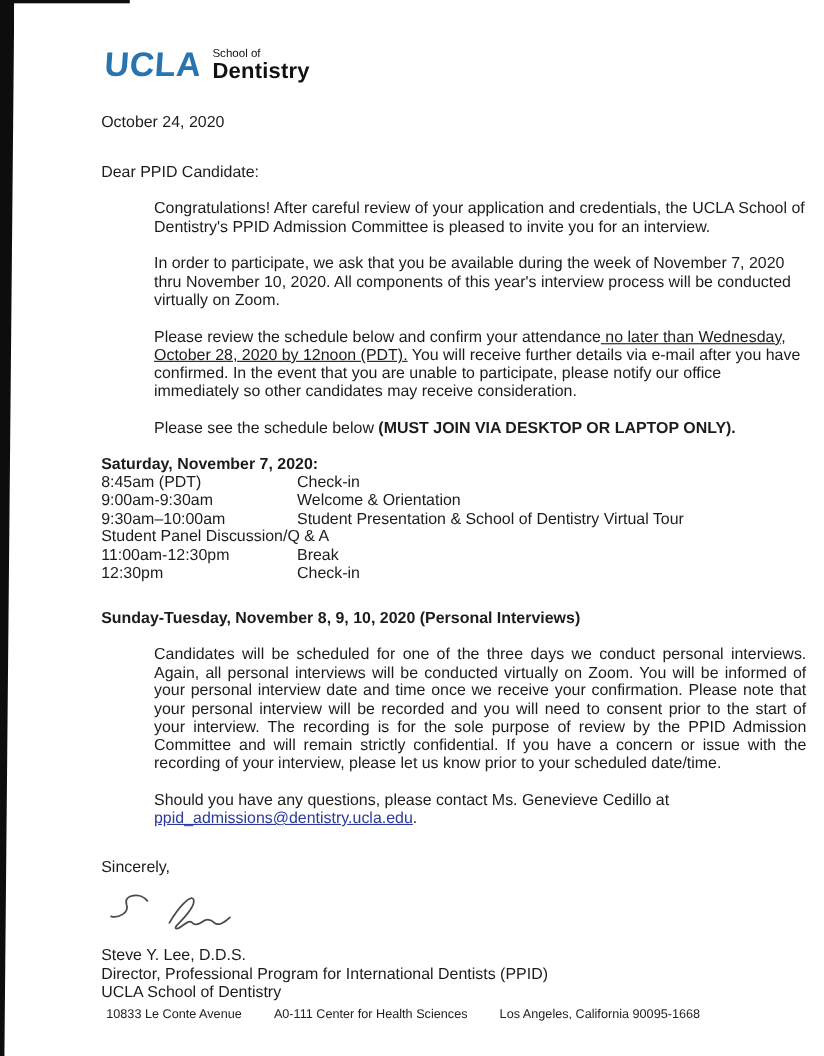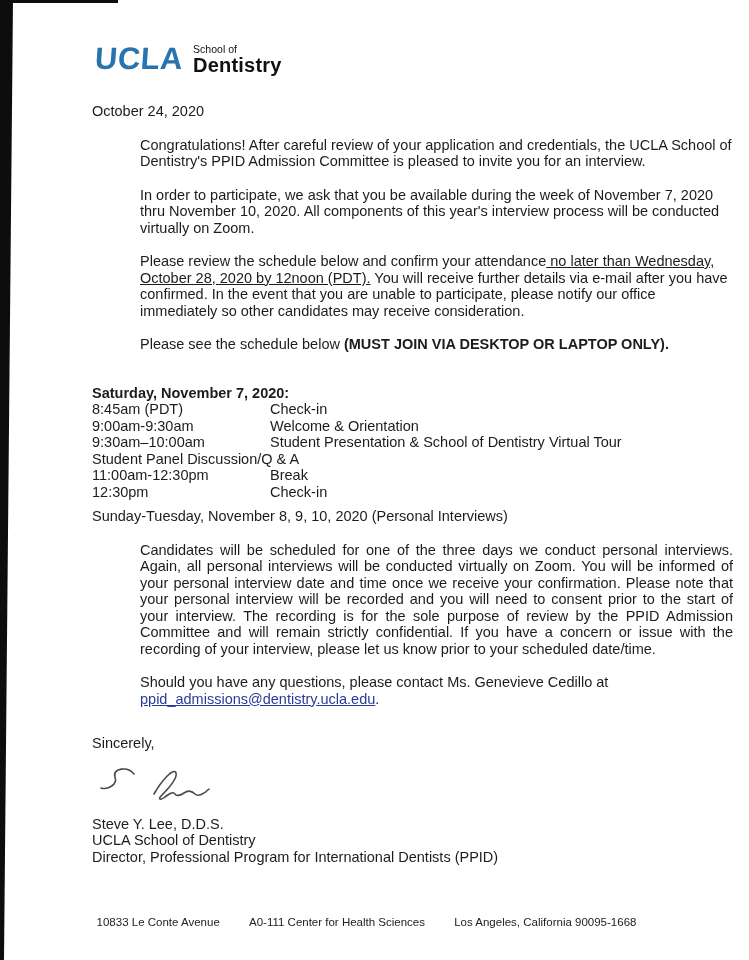--- a/index.html
+++ b/index.html
@@ -45,26 +45,26 @@
 
   .date-line { margin-top: 27px; }
   .salutation { margin-top: 29px; }
 
   p.para { margin-top: 17px; width: 593px; margin-left: 48px; }
   .justified { text-align: justify; }
   .u { text-decoration: underline; }
   .b { font-weight: bold; }
 
   
-  .sched-heading { margin-top: 32px; font-weight: bold; }
+  .sched-heading { margin-top: 16px; font-weight: bold; }
   .sched-row { display: flex; width: 593px; }
   .sched-time { width: 178px; flex: none; }
   .sched-activity { flex: 1; }
 
-  .interviews-heading { margin-top: 8px; font-weight: normal; }
+  .interviews-heading { margin-top: 24px; font-weight: bold; }
 
   a.email-link { color: #2a3a9a; text-decoration: underline; cursor: pointer; }
 
   .closing { margin-top: 28px; }
   .signature-svg { margin: 10px 0 0 6px; display: block; }
   .sig-block { margin-top: 2px; }
   .sig-block div { line-height: 16.5px; }
 
   .footer {
     position: absolute; left: 0; right: 16px; bottom: 30px;
@@ -83,20 +83,21 @@
   <div class="logo-row">
     <div class="logo-ucla">UCLA</div>
     <div class="logo-school">
       <span class="schoolof">School of</span>
       <span class="dentistry">Dentistry</span>
     </div>
   </div>
 
   <div class="date-line">October 24, 2020</div>
 
+  <div class="salutation">Dear PPID Candidate:</div>
 
   <p class="para"><span>Congratulations!  After careful review of your application and credentials, the UCLA School of Dentistry's PPID Admission Committee is pleased to invite you for an interview.</span></p>
 
   <p class="para"><span>In order to participate, we ask that you be available during the week of November 7, 2020 thru November 10, 2020. All components of this year's interview process will be conducted virtually on Zoom.</span></p>
 
   <p class="para"><span>Please review the schedule below and confirm your attendance</span><span class="u b" style="font-weight:normal"> no later than Wednesday, October 28, 2020 by 12noon (PDT).</span><span> You will receive further details via e-mail after you have confirmed. In the event that you are unable to participate, please notify our office immediately so other candidates may receive consideration.</span></p>
 
   <p class="para"><span>Please see the schedule below </span><span class="b">(MUST JOIN VIA DESKTOP OR LAPTOP ONLY).</span></p>
 
   <div class="sched-heading">Saturday, November 7, 2020:</div>
@@ -135,22 +136,22 @@
 
   <div class="closing">Sincerely,</div>
 
   <svg class="signature-svg" width="140" height="52" viewBox="0 0 140 52">
     <path d="M36 12 C30 4 14 6 17 15 C20 23 9 28 3 26" fill="none" stroke="#4a4a4a" stroke-width="1.6" stroke-linecap="round"></path>
     <path d="M56 32 C64 18 76 5 78 11 C80 17 68 29 63 34 C60 37 62 39 67 35 C71 32 75 29 77 32 C78 34 82 34 86 31 C90 28 94 29 97 32 C100 35 106 32 111 27" fill="none" stroke="#4a4a4a" stroke-width="1.6" stroke-linecap="round"></path>
   </svg>
 
   <div class="sig-block">
     <div>Steve Y. Lee, D.D.S.</div>
+    <div>Director, Professional Program for International Dentists (PPID)</div>
     <div>UCLA School of Dentistry</div>
-    <div>Director, Professional Program for International Dentists (PPID)</div>
   </div>
 
   <div class="footer">
     <span>10833 Le Conte Avenue</span>
     <span>A0-111 Center for Health Sciences</span>
     <span>Los Angeles, California 90095-1668</span>
   </div>
 
 </div>
 

